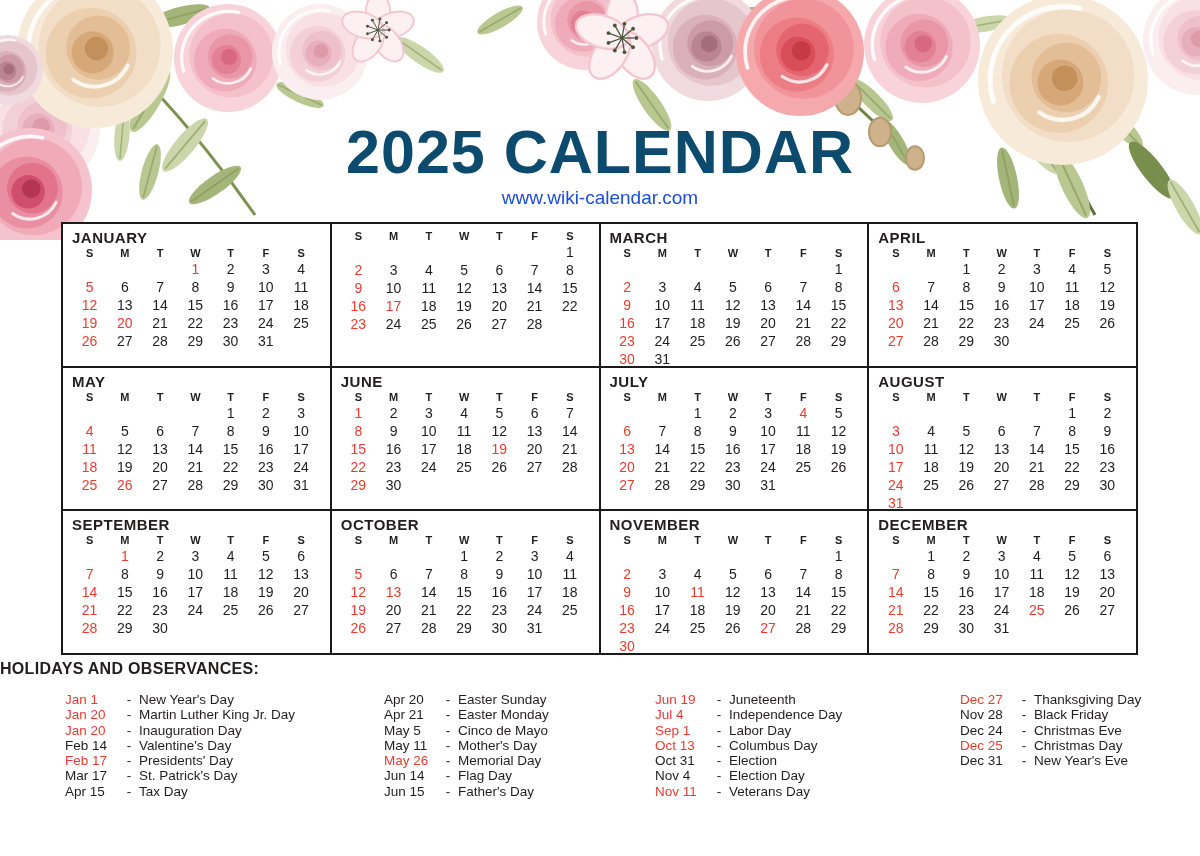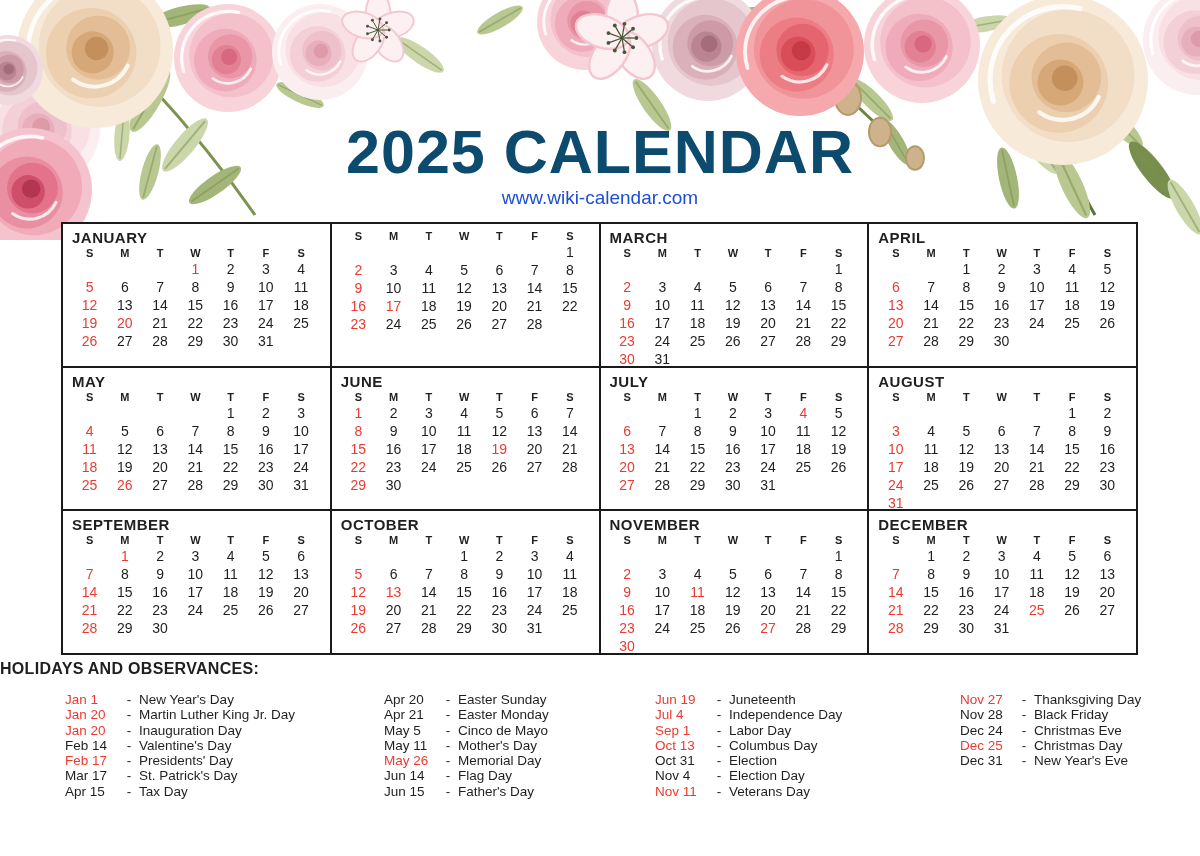--- a/index.html
+++ b/index.html
@@ -965,21 +965,21 @@
         <span class="hname">Election Day</span>
       </div>
       <div class="hrow">
         <span class="hdate red">Nov 11</span>
         <span class="hdash">-</span>
         <span class="hname">Veterans Day</span>
       </div>
     </div>
     <div class="hol-col c3">
       <div class="hrow">
-        <span class="hdate red">Nov 27</span>
+        <span class="hdate red">Dec 27</span>
         <span class="hdash">-</span>
         <span class="hname">Thanksgiving Day</span>
       </div>
       <div class="hrow">
         <span class="hdate">Nov 28</span>
         <span class="hdash">-</span>
         <span class="hname">Black Friday</span>
       </div>
       <div class="hrow">
         <span class="hdate">Dec 24</span>

